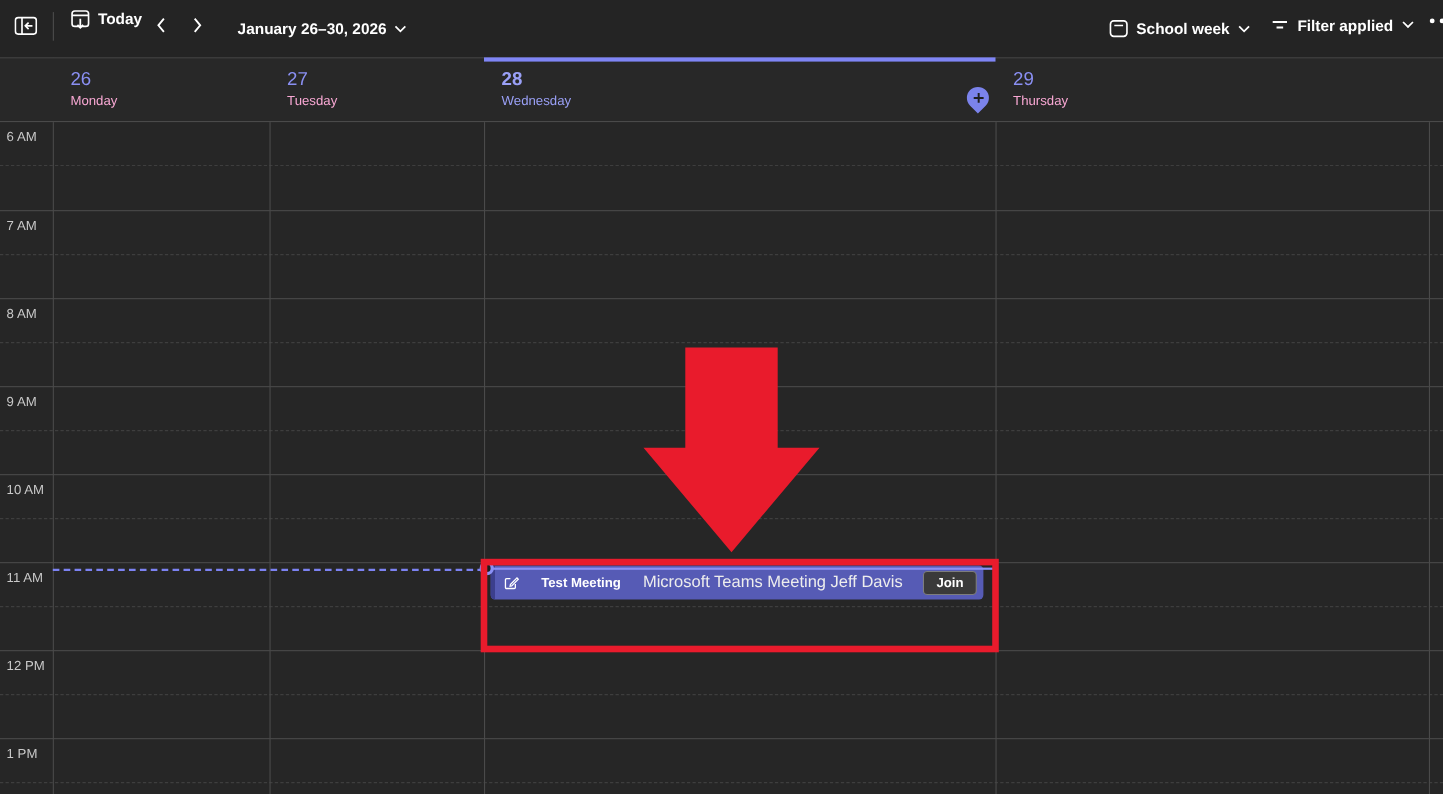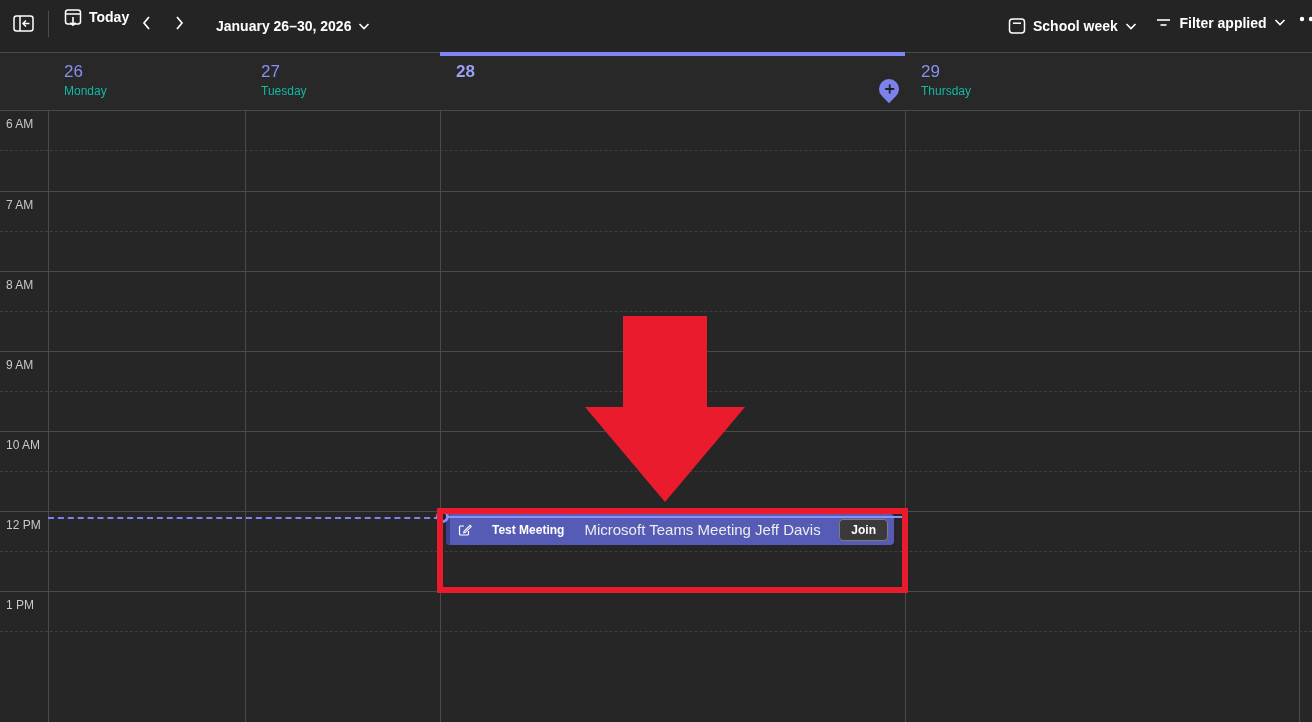--- a/index.html
+++ b/index.html
@@ -37,21 +37,21 @@
   .btn-view{left:1008px;top:11px;height:30px;}
   .btn-filter{left:1145px;top:7px;width:151px;height:31px;justify-content:center;gap:8px;
     border:1px solid #636363;border-radius:6px;}
   .btn-more{left:1299px;top:16px;}
 
   
   .head-band{position:absolute;left:0;top:52px;width:1312px;height:59px;background:#282828;
     border-top:1px solid var(--line);border-bottom:1px solid var(--line);z-index:3;}
   .day-head{position:absolute;top:53px;height:57px;padding:9px 0 0 16px;z-index:4;cursor:pointer;}
   .day-num{font-size:17px;line-height:19px;color:var(--accent-text);}
-  .day-name{font-size:12px;color:#14b8a6;margin-top:3px;}
+  .day-name{font-size:12px;color:#f9a8d4;margin-top:3px;}
   .day-head.today .day-num{font-weight:700;color:#9aa0f6;}
   .day-head.today .day-name{color:#9aa0f6;}
   .today-accent{position:absolute;left:440px;top:52px;width:465px;height:4px;background:var(--accent);z-index:5;}
   .add-pin{position:absolute;right:6px;top:26px;width:20px;height:20px;background:#7b83eb;
     border-radius:50% 50% 50% 0;transform:rotate(-45deg);border:none;cursor:pointer;
     display:flex;align-items:center;justify-content:center;}
   .add-pin .plus{transform:rotate(45deg);color:#1f1f1f;}
 
   
   .time-grid{position:absolute;left:0;top:111px;width:1312px;height:611px;overflow:hidden;z-index:1;}
@@ -187,20 +187,21 @@
   <div class="day-head" style="left:48px;width:197px;">
     <div class="day-num">26</div>
     <div class="day-name">Monday</div>
   </div>
   <div class="day-head" style="left:245px;width:195px;">
     <div class="day-num">27</div>
     <div class="day-name">Tuesday</div>
   </div>
   <div class="day-head today" style="left:440px;width:465px;">
     <div class="day-num">28</div>
+    <div class="day-name">Wednesday</div>
     <button class="add-pin">
       <span class="plus icon">
         <svg width="11" height="11" viewBox="0 0 11 11" stroke="#1f1f1f" stroke-width="1.8">
           <line x1="5.5" y1="1" x2="5.5" y2="10"></line>
             <line x1="1" y1="5.5" x2="10" y2="5.5"></line>
         </svg>
       </span>
     </button>
   </div>
   <div class="day-head" style="left:905px;width:394px;">
@@ -221,20 +222,24 @@
       <div class="hour-row">
         <span class="time-label">8 AM</span>
         <div class="half-line"></div>
       </div>
       <div class="hour-row">
         <span class="time-label">9 AM</span>
         <div class="half-line"></div>
       </div>
       <div class="hour-row">
         <span class="time-label">10 AM</span>
+        <div class="half-line"></div>
+      </div>
+      <div class="hour-row">
+        <span class="time-label">11 AM</span>
         <div class="half-line"></div>
       </div>
       <div class="hour-row">
         <span class="time-label">12 PM</span>
         <div class="half-line"></div>
       </div>
       <div class="hour-row">
         <span class="time-label">1 PM</span>
         <div class="half-line"></div>
       </div>

